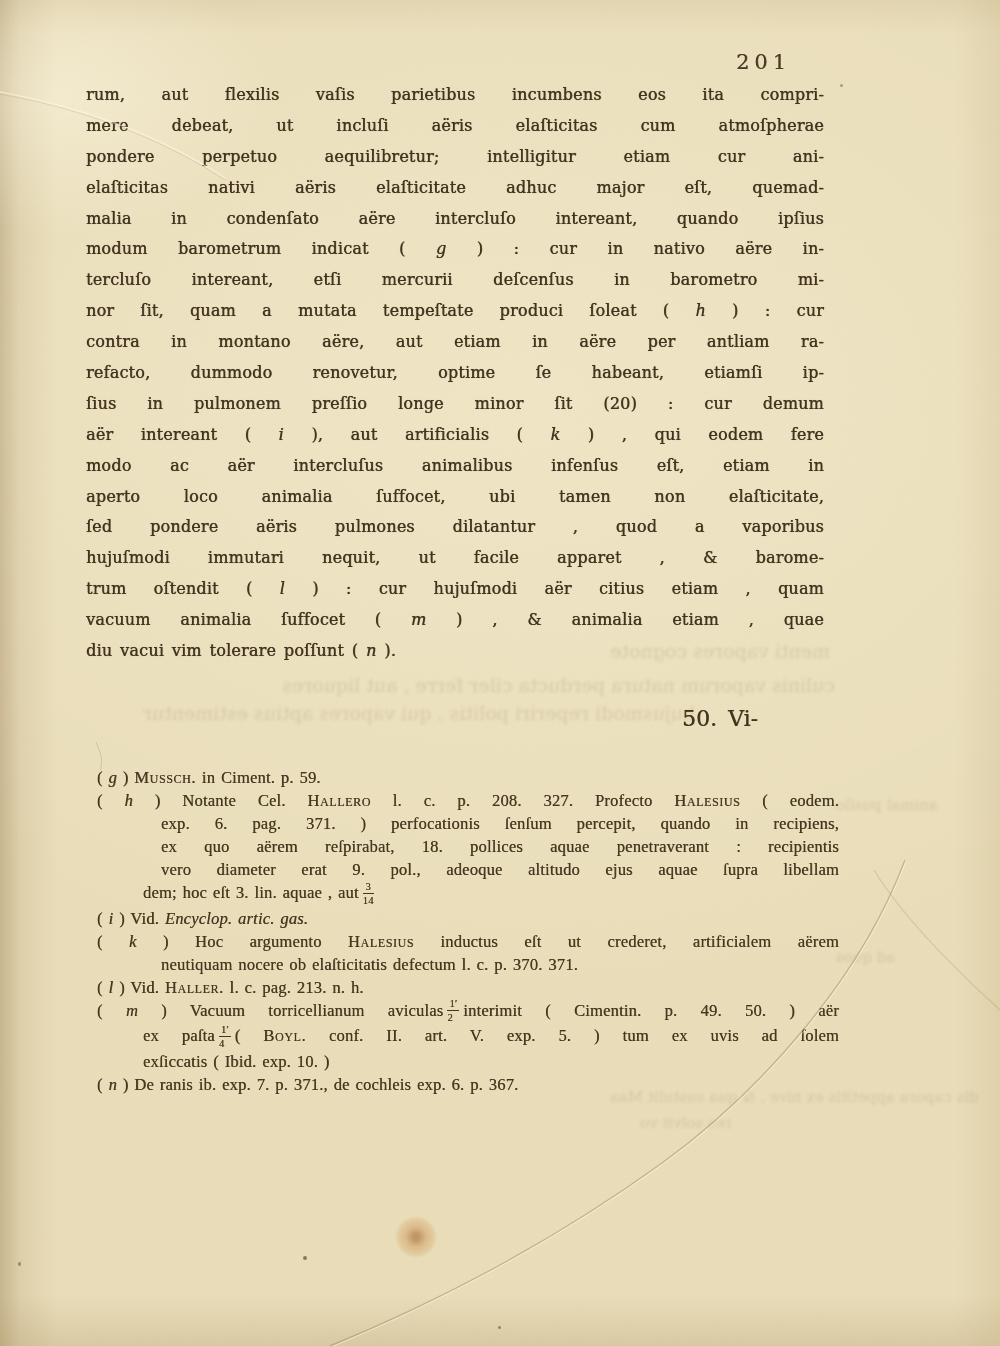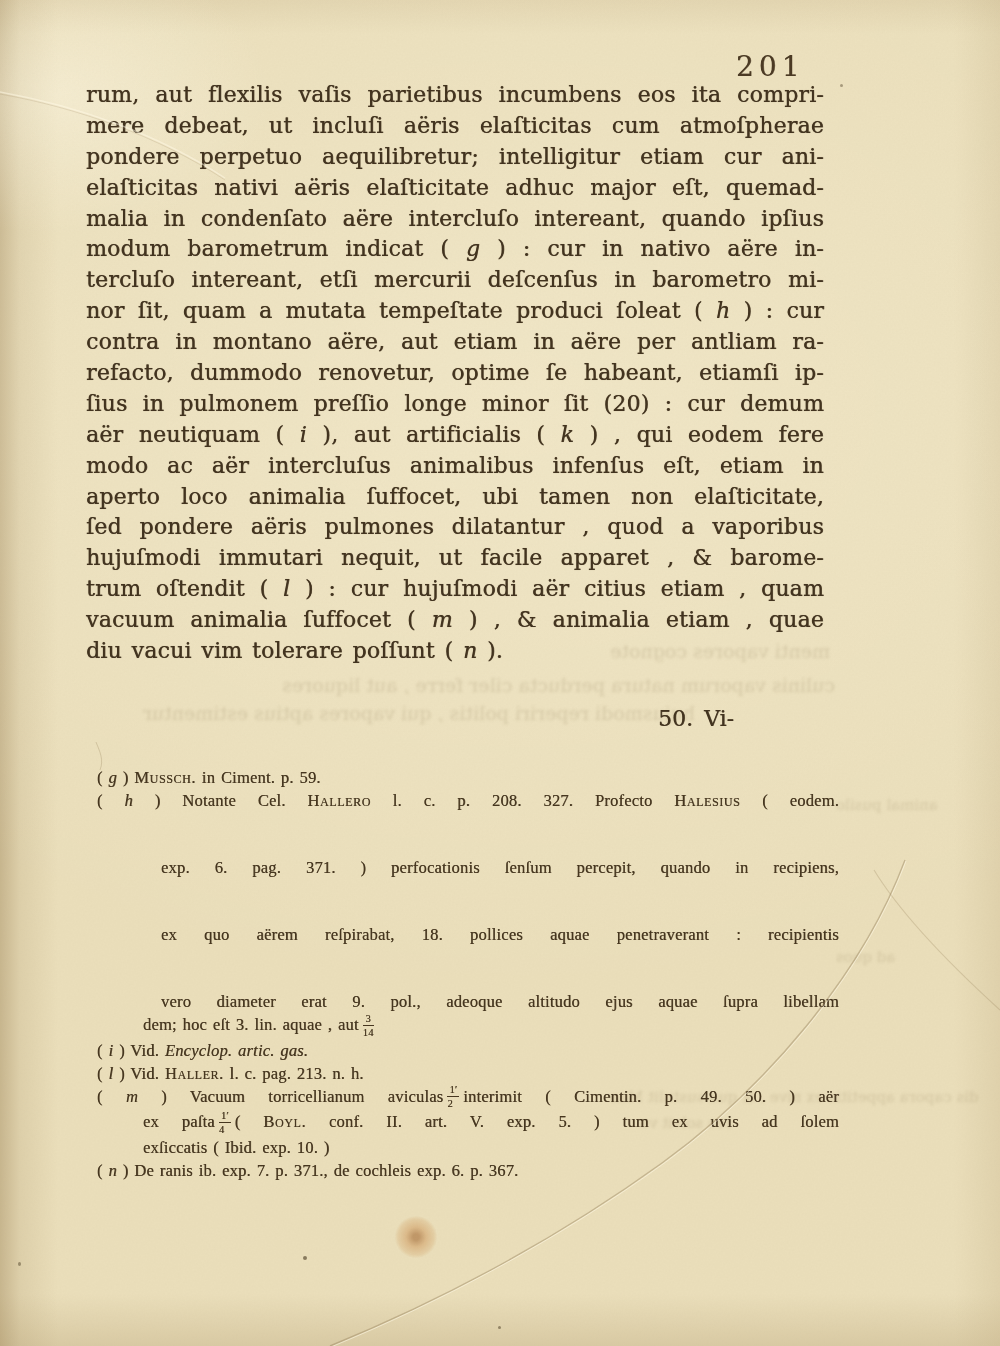--- a/index.html
+++ b/index.html
@@ -17,35 +17,35 @@
       linear-gradient(180deg, rgba(190,168,124,0.22) 0px, rgba(190,168,124,0) 34px),
       linear-gradient(0deg, rgba(176,154,110,0.30) 0px, rgba(176,154,110,0) 52px);
   }
   .overlay{position:absolute;left:0;top:0;pointer-events:none;}
   #grain-svg{z-index:1;}
   #crease-svg{z-index:5;}
 
   
   .printed{position:absolute;z-index:4;}
   #page-number{
-    left:736px;top:50px;font-size:28px;letter-spacing:5px;
+    left:736px;top:50px;font-size:21px;letter-spacing:5px;
     color:#4b3a24;text-shadow:0.4px 0 rgba(70,54,32,0.6);
   }
-  #main-text{left:86px;top:80px;width:738px;font-size:22px;
+  #main-text{left:86px;top:80px;width:738px;font-size:16px;
     text-shadow:0.45px 0 rgba(66,51,31,0.75), 0 0 1px rgba(66,51,31,0.25);
     letter-spacing:0.2px;word-spacing:2.5px;}
   .m-line{height:30.9px;line-height:30.9px;white-space:nowrap;}
   .m-line.j{white-space:normal;text-align:justify;text-align-last:justify;}
-  #catchword{left:658px;top:706px;font-size:22px;word-spacing:4px;
+  #catchword{left:682px;top:706px;font-size:22px;word-spacing:4px;
     text-shadow:0.45px 0 rgba(66,51,31,0.75);}
   #footnotes{left:97px;top:766px;width:742px;font-size:16.5px;color:#46361f;
     text-shadow:0.35px 0 rgba(66,51,31,0.7);letter-spacing:0.2px;word-spacing:1.5px;font-family:Liberation Serif, serif;}
   .fn-line{min-height:23px;line-height:23px;}
   .fn-line.j{text-align:justify;text-align-last:justify;}
-  .fn-line.cont{padding-left:64px;margin-top:44px;}
+  .fn-line.cont{padding-left:64px;}
   .fn-line.cont2{padding-left:46px;}
   .it{font-style:italic;}
   .sc{font-variant:small-caps;letter-spacing:0.6px;}
   .frac{display:inline-block;vertical-align:middle;text-align:center;
     font-size:10.5px;line-height:1.05;margin:0 4px;position:relative;top:-1px;}
   .frac .num{display:block;border-bottom:1px solid currentColor;padding:0 2px 1px;}
   .frac .den{display:block;padding-top:1px;}
 
   
   .st{position:absolute;z-index:2;font-family:"DejaVu Serif","Liberation Serif",serif;
@@ -101,21 +101,21 @@
       <div class="m-line j"><span>mere debeat, ut incluſi aëris elaſticitas cum atmoſpherae</span></div>
       <div class="m-line j"><span>pondere perpetuo aequilibretur; intelligitur etiam cur ani-</span></div>
       <div class="m-line j"><span>elaſticitas nativi aëris elaſticitate adhuc major eſt, quemad-</span></div>
       <div class="m-line j"><span>malia in condenſato aëre intercluſo intereant, quando ipſius</span></div>
       <div class="m-line j"><span>modum barometrum indicat ( </span><span class="it">g</span><span> ) : cur in nativo aëre in-</span></div>
       <div class="m-line j"><span>tercluſo intereant, etſi mercurii deſcenſus in barometro mi-</span></div>
       <div class="m-line j"><span>nor ſit, quam a mutata tempeſtate produci ſoleat ( </span><span class="it">h</span><span> ) : cur</span></div>
       <div class="m-line j"><span>contra in montano aëre, aut etiam in aëre per antliam ra-</span></div>
       <div class="m-line j"><span>refacto, dummodo renovetur, optime ſe habeant, etiamſi ip-</span></div>
       <div class="m-line j"><span>ſius in pulmonem preſſio longe minor ſit (20) : cur demum</span></div>
-      <div class="m-line j"><span>aër neutiquam ( </span><span class="it">i</span><span> ), aut artificialis ( </span><span class="it">k</span><span> ) , qui eodem fere</span></div>
+      <div class="m-line j"><span>aër intereant ( </span><span class="it">i</span><span> ), aut artificialis ( </span><span class="it">k</span><span> ) , qui eodem fere</span></div>
       <div class="m-line j"><span>modo ac aër intercluſus animalibus infenſus eſt, etiam in</span></div>
       <div class="m-line j"><span>aperto loco animalia ſuffocet, ubi tamen non elaſticitate,</span></div>
       <div class="m-line j"><span>ſed pondere aëris pulmones dilatantur , quod a vaporibus</span></div>
       <div class="m-line j"><span>hujuſmodi immutari nequit, ut facile apparet , &amp; barome-</span></div>
       <div class="m-line j"><span>trum oſtendit ( </span><span class="it">l</span><span> ) : cur hujuſmodi aër citius etiam , quam</span></div>
       <div class="m-line j"><span>vacuum animalia ſuffocet ( </span><span class="it">m</span><span> ) , &amp; animalia etiam , quae</span></div>
       <div class="m-line"><span>diu vacui vim tolerare poſſunt ( </span><span class="it">n</span><span> ).</span></div>
     </div>
   <div class="printed" id="catchword">50. Vi-</div>
   <div class="printed" id="footnotes">
@@ -124,20 +124,24 @@
       </div>
       <div class="fn-block">
         <div class="fn-line j"><span>( </span><span class="it">h</span><span> ) Notante Cel. </span><span class="sc">Hallero</span><span> l. c. p. 208. 327.  Profecto </span><span class="sc">Halesius</span><span> ( eodem.</span></div>
         <div class="fn-line cont j"><span>exp. 6. pag. 371. ) perfocationis ſenſum percepit, quando in recipiens,</span></div>
         <div class="fn-line cont j"><span>ex quo aërem reſpirabat, 18. pollices aquae penetraverant : recipientis</span></div>
         <div class="fn-line cont j"><span>vero diameter erat 9. pol., adeoque altitudo ejus aquae ſupra libellam</span></div>
         <div class="fn-line cont2"><span>dem; hoc eſt 3. lin. aquae , aut</span><span class="frac"><span class="num">3</span><span class="den">14</span></span></div>
       </div>
       <div class="fn-block">
         <div class="fn-line"><span>( </span><span class="it">i</span><span> ) Vid. </span><span class="it">Encyclop. artic. gas.</span></div>
+      </div>
+      <div class="fn-block">
+        <div class="fn-line j"><span>( </span><span class="it">k</span><span> ) Hoc argumento </span><span class="sc">Halesius</span><span> inductus eſt ut crederet, artificialem aërem</span></div>
+        <div class="fn-line cont"><span>neutiquam nocere ob elaſticitatis defectum l. c. p. 370. 371.</span></div>
       </div>
       <div class="fn-block">
         <div class="fn-line"><span>( </span><span class="it">l</span><span> ) Vid. </span><span class="sc">Haller.</span><span> l. c. pag. 213. n. h.</span></div>
       </div>
       <div class="fn-block">
         <div class="fn-line j"><span>( </span><span class="it">m</span><span> ) Vacuum torricellianum aviculas</span><span class="frac"><span class="num">1′</span><span class="den">2</span></span><span>interimit ( Cimentin. p. 49. 50. ) aër</span></div>
         <div class="fn-line cont2 j"><span>ex paſta</span><span class="frac"><span class="num">1′</span><span class="den">4</span></span><span>( </span><span class="sc">Boyl.</span><span> conf. II. art. V. exp. 5. ) tum ex uvis ad ſolem</span></div>
         <div class="fn-line cont2"><span>exſiccatis ( Ibid. exp. 10. )</span></div>
       </div>
       <div class="fn-block">

